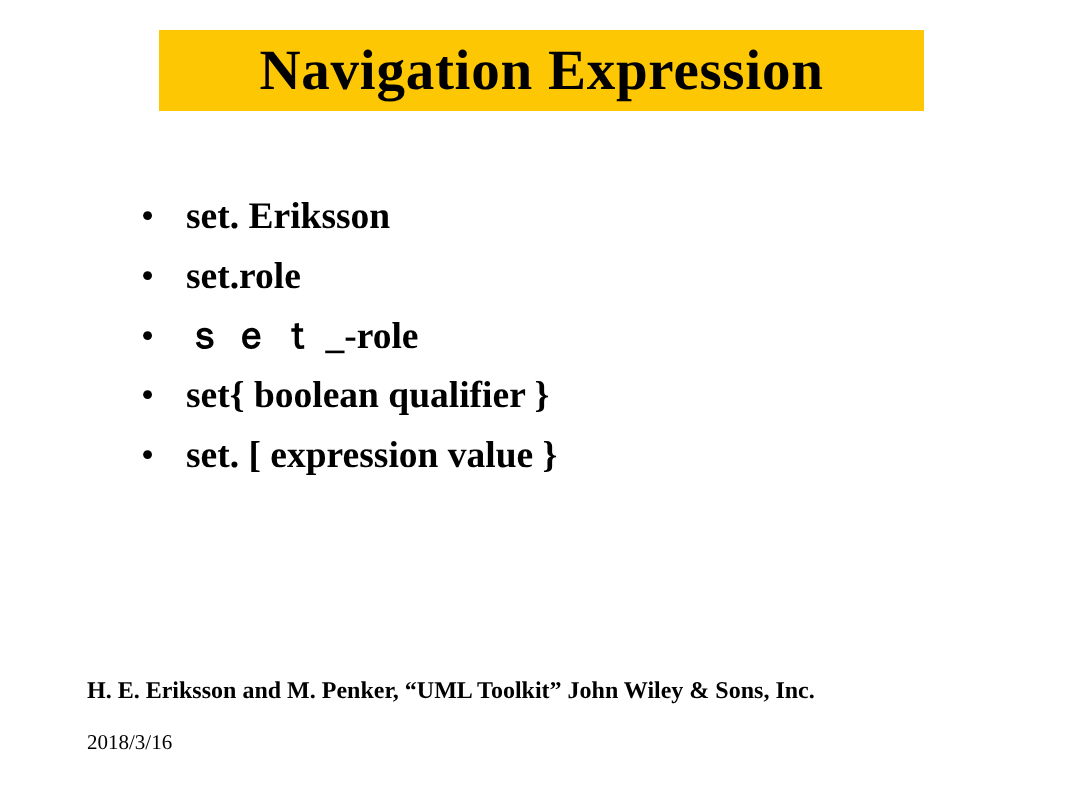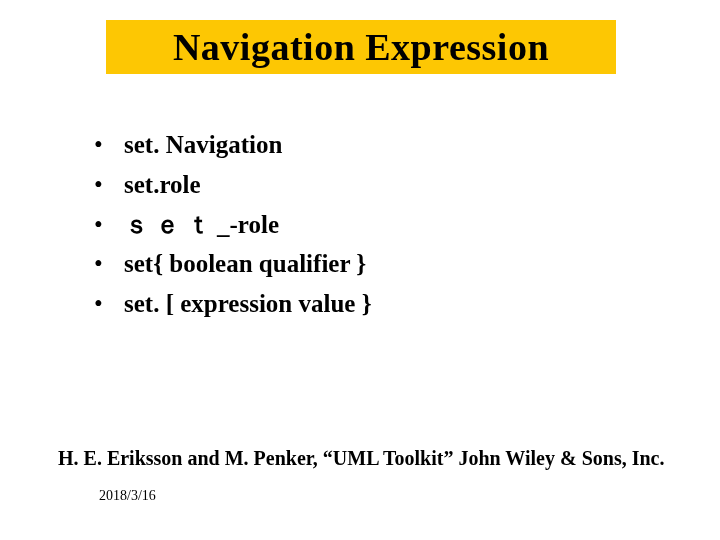--- a/index.html
+++ b/index.html
@@ -43,48 +43,47 @@
     font-size: 25px;
     font-weight: normal;
   }
   .item-text { flex: 1; }
   .wide { letter-spacing: 6px; }
   .footer {
     position: absolute;
     left: 58px;
     bottom: 70px;
     width: 620px;
-    font-size: 20px;
+    font-size: 16px;
     font-weight: bold;
     font-family: Liberation Serif, serif;
   }
   .date {
     position: absolute;
     left: 58px;
     bottom: 36px;
     font-size: 14px;
     font-weight: normal;
     color: #000;
-    margin-left: 41px;
   }
 </style>
 </head>
 <body>
 
 <div class="slide">
 
   <div class="title-band">
     <div class="title-text">Navigation Expression</div>
   </div>
 
   <div class="list">
 
     <div class="list-item">
       <span class="bullet">•</span>
-      <span class="item-text">set. Navigation</span>
+      <span class="item-text">set. Eriksson</span>
     </div>
 
     <div class="list-item">
       <span class="bullet">•</span>
       <span class="item-text">
         <span>set.</span><span>role</span>
       </span>
     </div>
 
     <div class="list-item">

